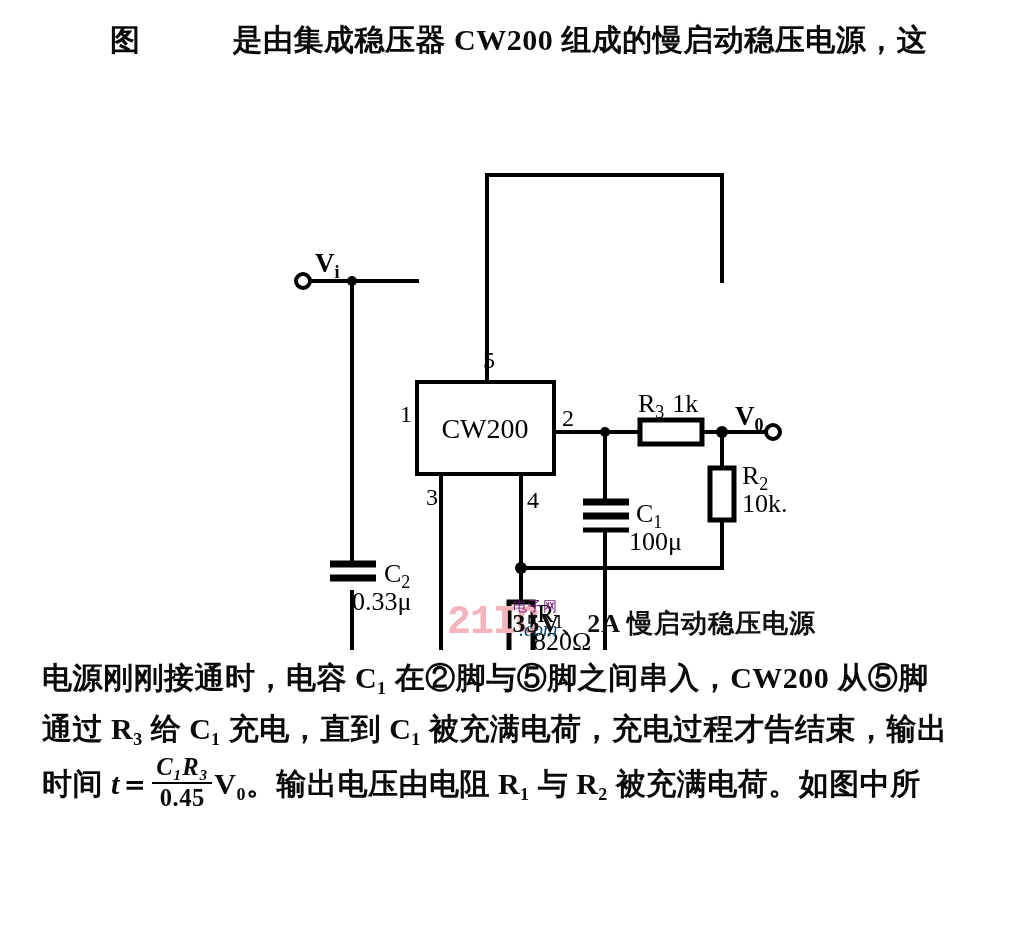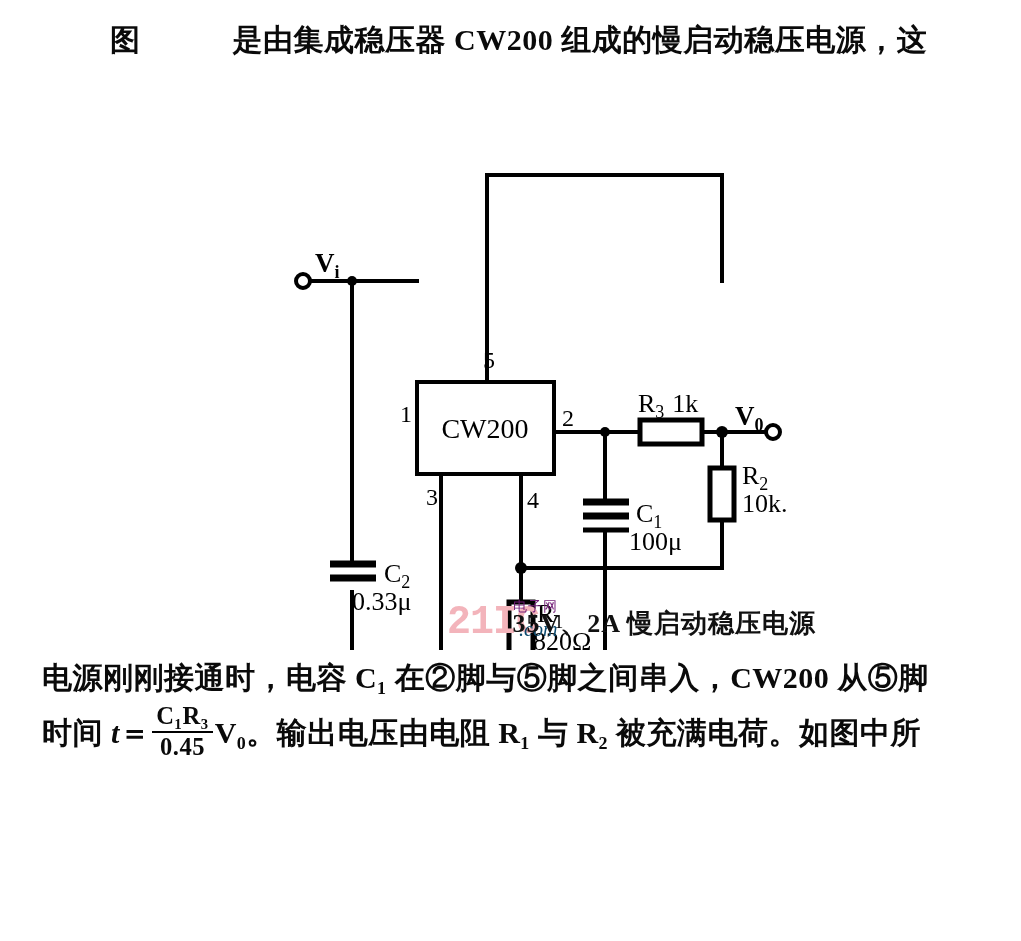--- a/index.html
+++ b/index.html
@@ -229,16 +229,17 @@
       <div class="wm-21ic">21IC</div>
       <div class="wm-cn">电子网</div>
       <div class="wm-com">.com</div>
     </div>
   </div>
 
   <div class="caption">35V、2A 慢启动稳压电源</div>
 
   <div class="text-block text-bottom">
     <span class="para-line">电源刚刚接通时，电容 C₁ 在②脚与⑤脚之间串入，CW200 从⑤脚</span>
-    <span class="para-line"><span>时间 </span><span class="lat" style="font-style:italic">t</span><span>＝</span><span class="frac"><span class="num lat" style="">C₁R₃</span><span class="den lat">0.45</span></span><span class="lat" style="">V₀</span><span>。输出电压由电阻 R₁ 与 R₂ 被充满电荷。如图中所</span></span>
+    <span class="para-line">通过 R₃ 给 C₁ 充电，直到 C₁ 被充满电荷，充电过程才告结束，输出</span>
+    <span class="para-line"><span>时间 </span><span class="lat" style="font-style:italic">t</span><span>＝</span><span class="frac"><span class="num lat" style="font-style:italic">C₁R₃</span><span class="den lat">0.45</span></span><span class="lat" style="">V₀</span><span>。输出电压由电阻 R₁ 与 R₂ 被充满电荷。如图中所</span></span>
   </div>
 
 </div>
 
 </body></html>

